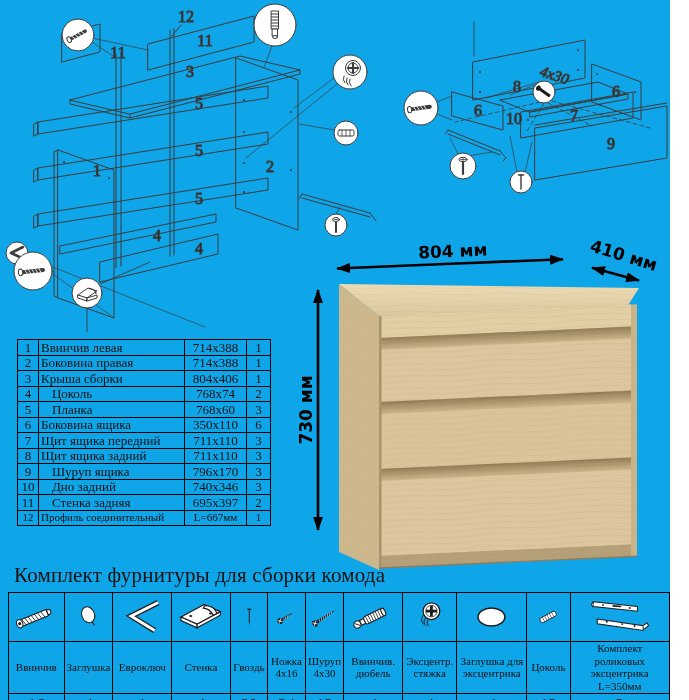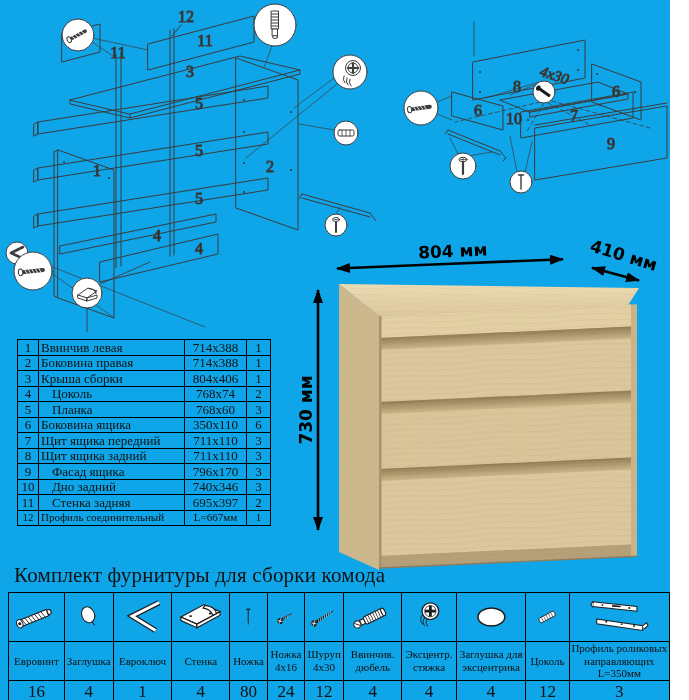--- a/index.html
+++ b/index.html
@@ -280,21 +280,21 @@
           <td class="c">3</td>
         </tr>
         <tr>
           <td class="c">8</td>
           <td>Щит ящика задний</td>
           <td class="c">711x110</td>
           <td class="c">3</td>
         </tr>
         <tr>
           <td class="c">9</td>
-          <td class="ind">Фасад ящика</td>
+          <td class="ind">Шуруп ящика</td>
           <td class="c">796x170</td>
           <td class="c">3</td>
         </tr>
         <tr>
           <td class="c">10</td>
           <td class="ind">Дно задний</td>
           <td class="c">740x346</td>
           <td class="c">3</td>
         </tr>
         <tr>
@@ -442,32 +442,32 @@
               <use href="#sym-shkant"></use>
             </svg>
           </td>
           <td>
             <svg class="hw-ic" viewBox="0 0 64 48" preserveAspectRatio="xMidYMid meet">
               <use href="#sym-rails"></use>
             </svg>
           </td>
         </tr>
       <tr class="r-label">
-          <td>Евровинт</td>
+          <td>Ввинчив</td>
           <td>Заглушка</td>
           <td>Евроключ</td>
           <td>Стенка</td>
-          <td>Ножка</td>
+          <td>Гвоздь</td>
           <td>Ножка 4x16</td>
           <td>Шуруп 4x30</td>
           <td>Ввинчив. дюбель</td>
           <td>Эксцентр. стяжка</td>
           <td>Заглушка для эксцентрика</td>
           <td>Цоколь</td>
-          <td>Профиль роликовых направляющих L=350мм</td>
+          <td>Комплект роликовых эксцентрика L=350мм</td>
         </tr>
       <tr class="r-qty">
           <td>16</td>
           <td>4</td>
           <td>1</td>
           <td>4</td>
           <td>80</td>
           <td>24</td>
           <td>12</td>
           <td>4</td>

